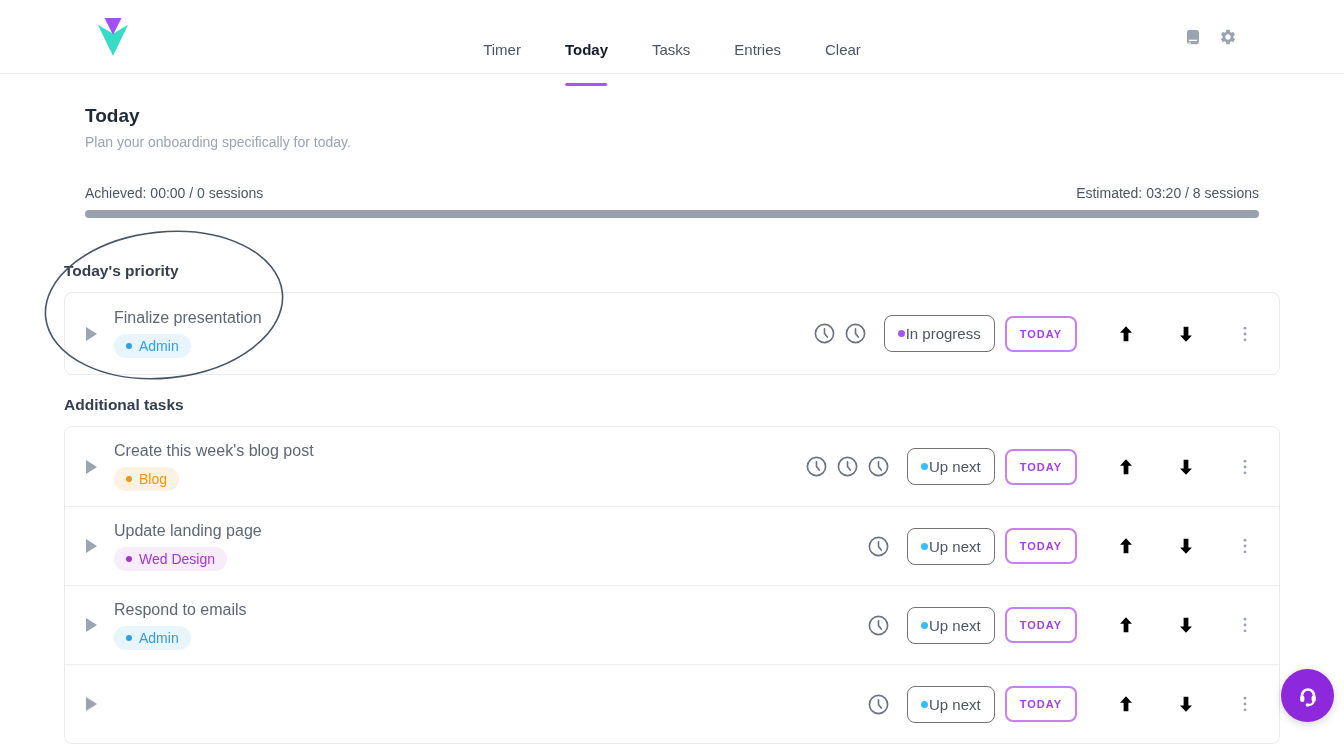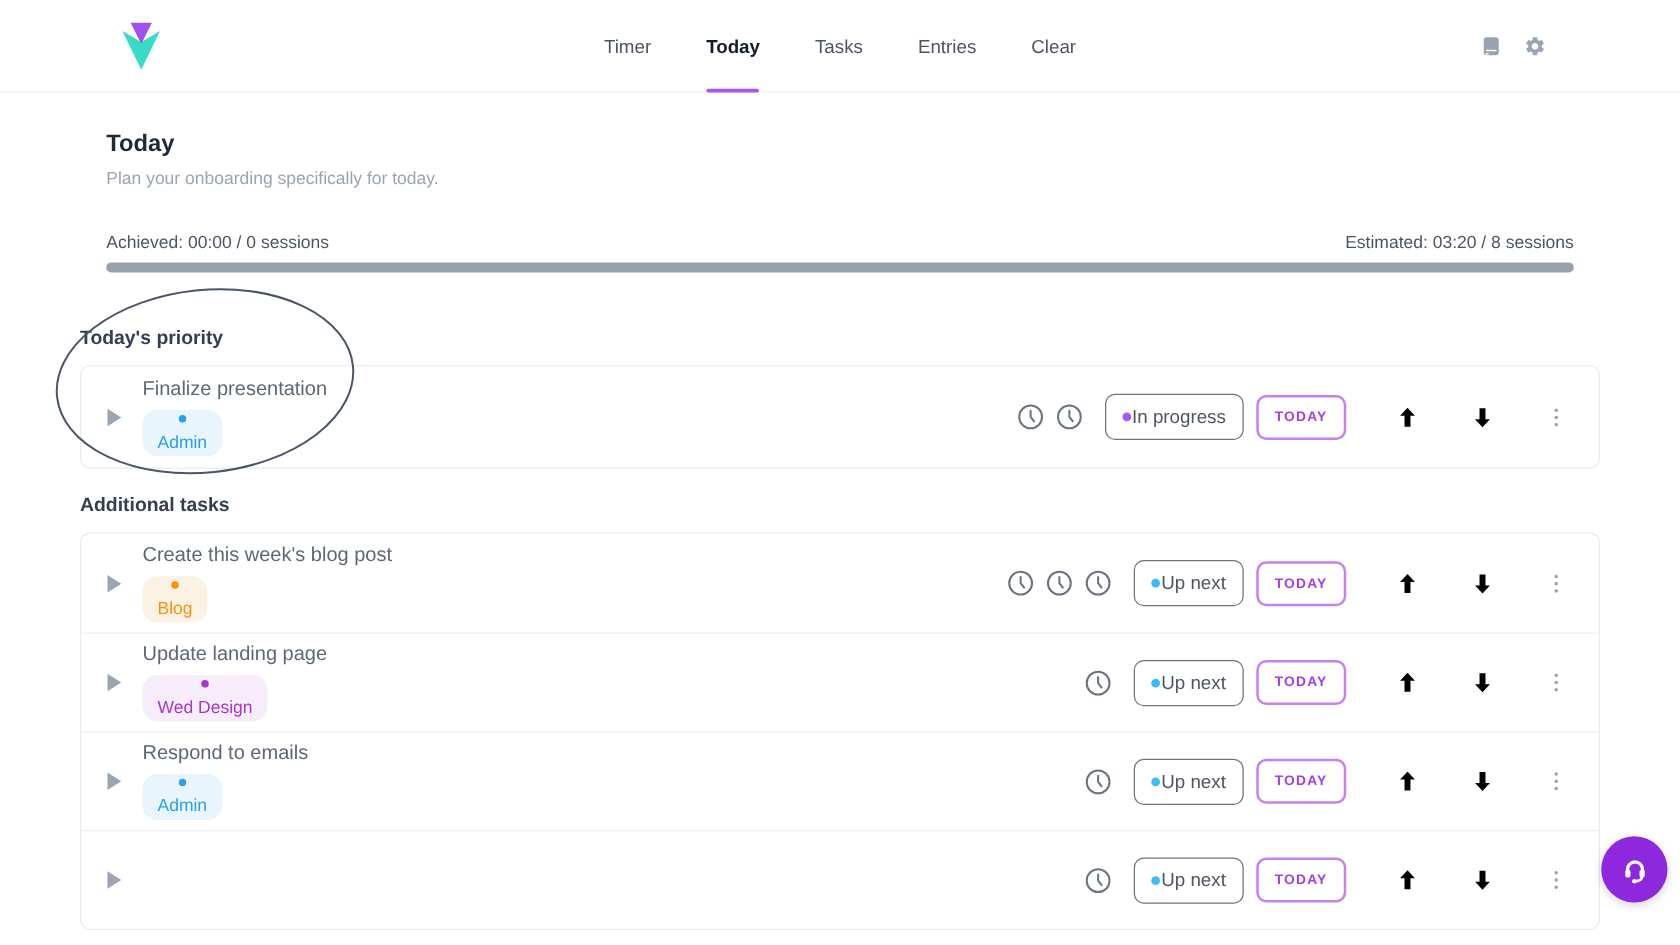--- a/index.html
+++ b/index.html
@@ -3,21 +3,21 @@
 <meta charset="utf-8">
 <style>
   * { margin:0; padding:0; box-sizing:border-box; }
   html,body { width:1344px; height:756px; overflow:hidden; background:#fff;
     font-family:"Liberation Sans", sans-serif; }
 
   
   .header { position:relative; height:74px; border-bottom:1px solid #ededed;
     display:flex; align-items:center; padding:0 107px 0 96px; }
   .logo { width:34px; height:40px; }
-  .nav { position:absolute; left:50%; top:0; transform:translateX(-50%);
+  .nav { position:absolute; left:50%; top:12px; transform:translateX(-50%);
     height:74px; display:flex; align-items:center; gap:44px; }
   .nav-item { position:relative; height:74px; display:flex; align-items:center;
     font-size:15px; color:#4b5563; cursor:pointer; }
   .nav-item.active { color:#141c2b; font-weight:bold; }
   .nav-item.active .underline { position:absolute; bottom:0; left:50%;
     transform:translateX(-50%); width:42px; height:3px; border-radius:3px;
     background:#a855f7; }
   .header-icons { margin-left:auto; display:flex; align-items:center; gap:17px; }
   .hicon { width:18px; height:18px; cursor:pointer; }
 
@@ -48,21 +48,21 @@
     padding:0 24px 0 21px; }
   .task-row + .task-row { border-top:1px solid #eceef1; }
   .priority-card .task-row { height:81px;justify-content:space-between; }
 
   .play { width:0; height:0; border-top:7px solid transparent;
     border-bottom:7px solid transparent; border-left:11px solid #9aa5b1;
     margin-right:17px; cursor:pointer; flex:0 0 auto; }
   .t-col { display:flex; flex-direction:column; align-items:flex-start; gap:7px; }
   .t-title { font-size:16px; color:#5d6776; }
   .tag { display:inline-flex; align-items:center; gap:7px; font-size:14px;
-    border-radius:12px; padding:4px 12px; cursor:pointer;flex-direction:column; }
+    border-radius:12px; padding:4px 12px; cursor:pointer; }
   .tag-dot { width:6px; height:6px; border-radius:50%; background:currentColor; }
 
   .row-right { margin-left:auto; display:flex; align-items:center; }
   .clocks { display:flex; gap:8px; margin-right:17px; }
   .clock { width:23px; height:23px; color:#6b7280; }
   .status-badge { display:inline-flex; align-items:center; gap:1px;
     border:1px solid #737373; border-radius:8px; background:#fff;
     padding:0 13px; height:37px; font-size:15px; color:#4d5562; }
   .status-dot { width:7px; height:7px; border-radius:50%; }
   .today-btn { margin-left:10px; border:2px solid #c77ff2; color:#a43deb;

